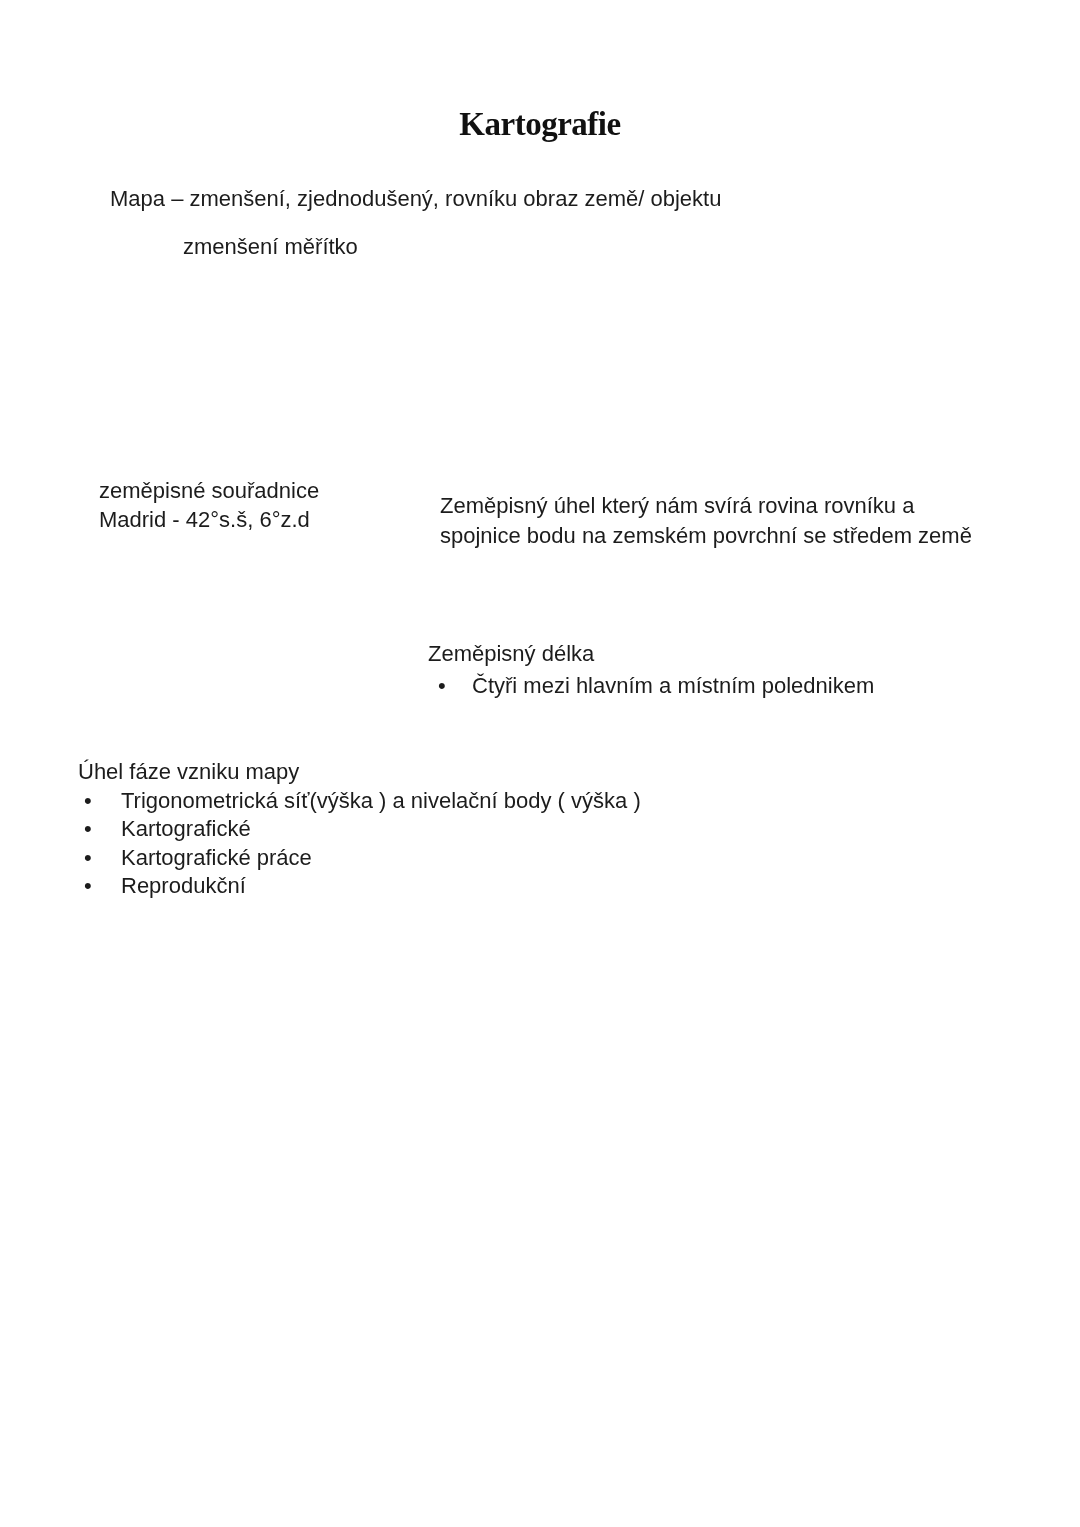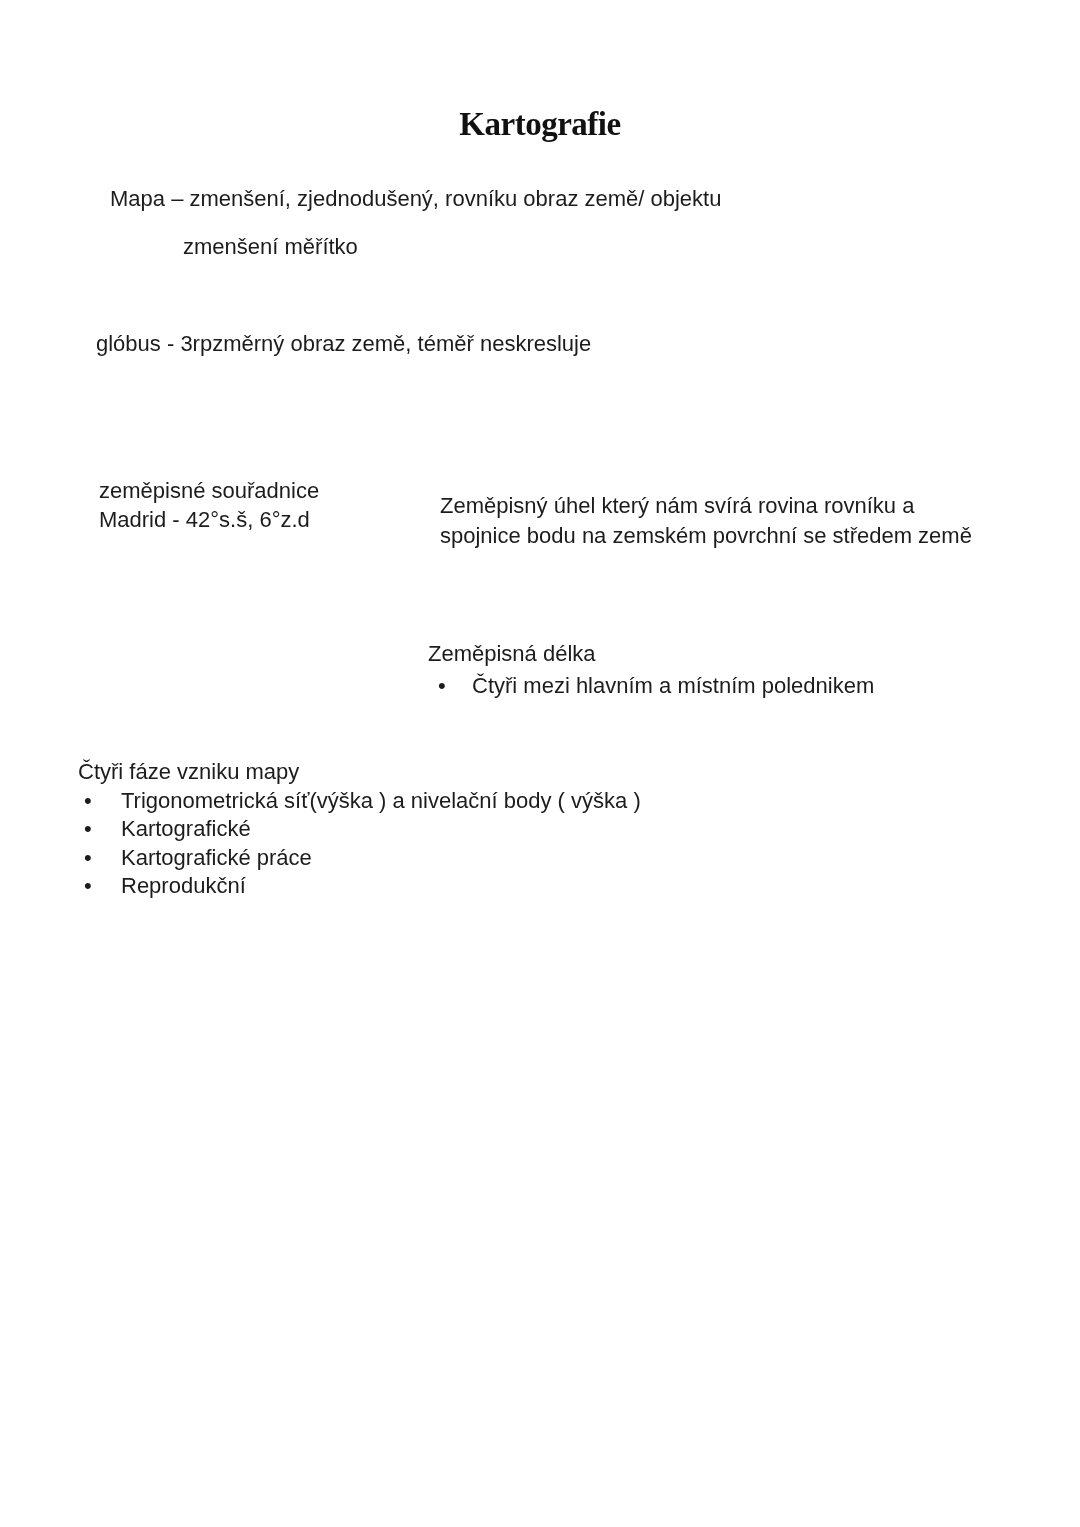--- a/index.html
+++ b/index.html
@@ -88,40 +88,39 @@
 <body>
 
 <div class="page">
 
   <h1 class="doc-title">Kartografie</h1>
 
   <div class="line mapa-line">Mapa – zmenšení, zjednodušený, rovníku obraz země/ objektu</div>
 
   <div class="line mapa-sub">zmenšení měřítko</div>
 
-  <div class="line globus-line">glóbus - 3rpzměrný obraz země, téměř neskresluje</div>
 
   <div class="coords-block">
     <div>zeměpisné souřadnice</div>
     <div>Madrid - 42°s.š, 6°z.d</div>
   </div>
 
   <div class="angle-def">Zeměpisný úhel který nám svírá rovina rovníku a
 spojnice bodu na zemském povrchní se středem země</div>
 
   <div class="longitude-block">
-    <div>Zeměpisná délka</div>
+    <div>Zeměpisný délka</div>
     <div class="li">
       <span class="bullet">•</span>
       <span>Čtyři mezi hlavním a místním polednikem</span>
     </div>
   </div>
 
   <div class="phases-block">
-    <div>Čtyři fáze vzniku mapy</div>
+    <div>Úhel fáze vzniku mapy</div>
     <div class="li">
       <span class="bullet">•</span>
       <span>Trigonometrická síť(výška ) a nivelační body ( výška )</span>
     </div>
     <div class="li">
       <span class="bullet">•</span>
       <span>Kartografické</span>
     </div>
     <div class="li">
       <span class="bullet">•</span>

